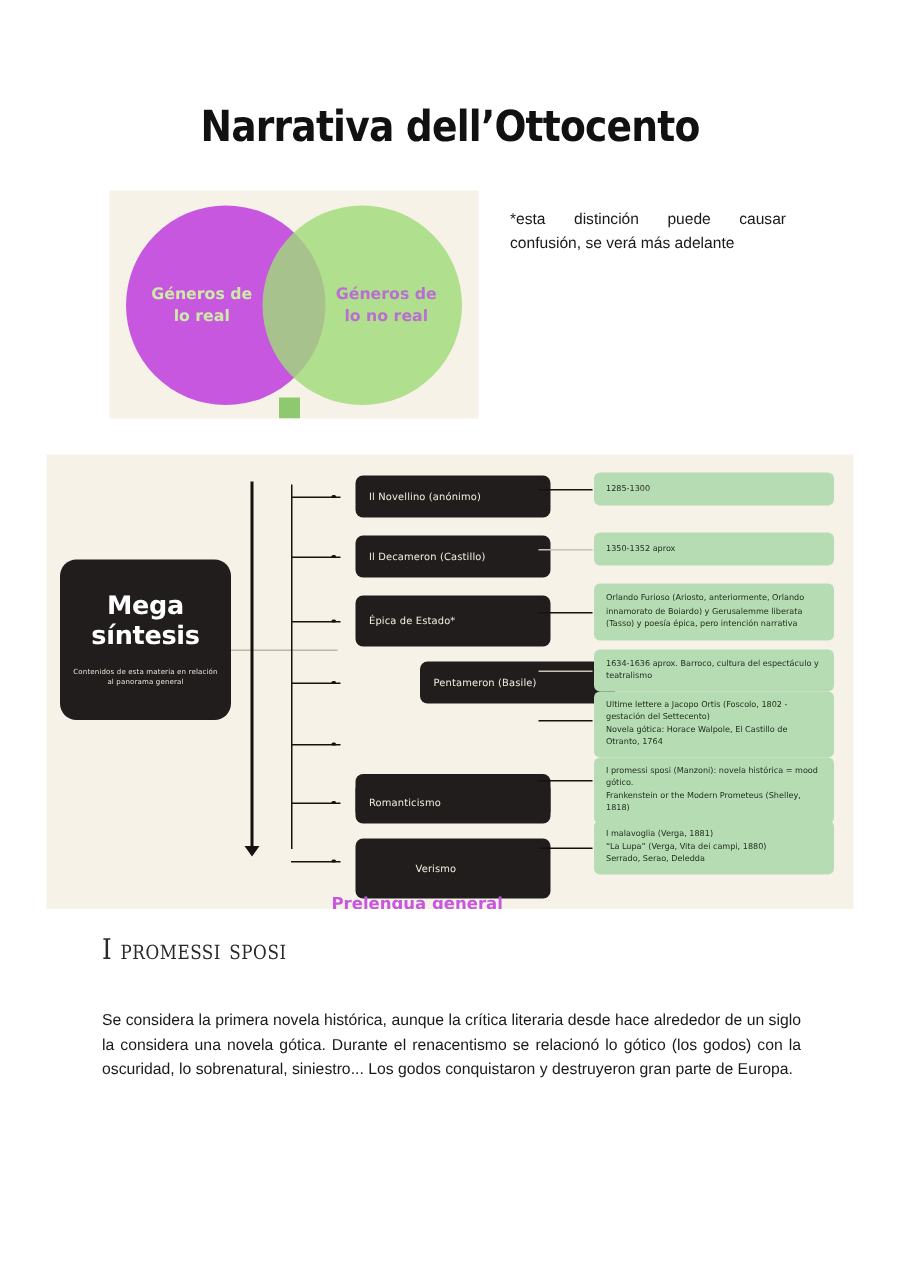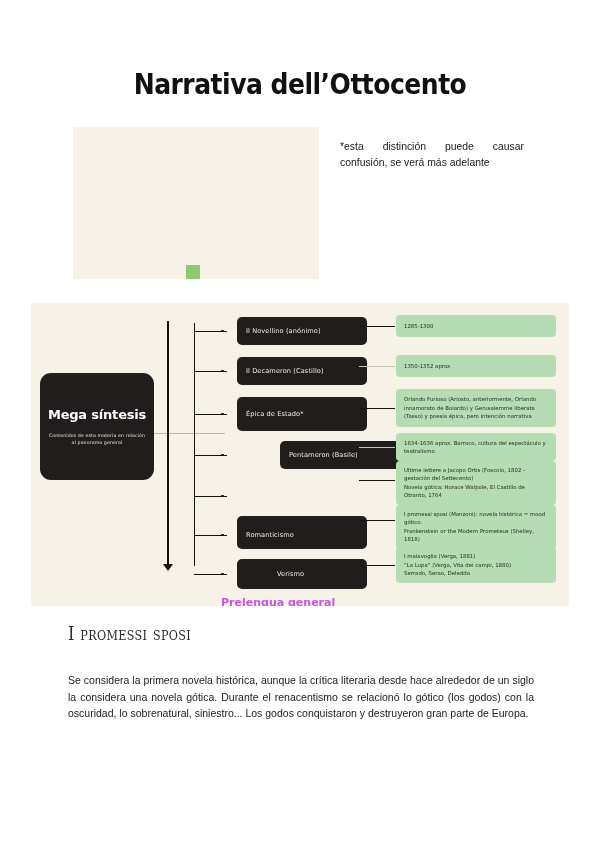--- a/index.html
+++ b/index.html
@@ -128,21 +128,21 @@
     flex-direction: column;
     align-items: center;
     justify-content: center;
     text-align: center;
     padding: 4px 7px;
     box-sizing: border-box;
   }
   .mega-title {
     font-family: "DejaVu Sans", sans-serif;
     font-weight: bold;
-    font-size: 13px;
+    font-size: 17px;
     line-height: 1.18;
     letter-spacing: -0.2px;
   }
   .mega-sub {
     margin-top: 10px;
     font-size: 4.7px;
     line-height: 1.5;
     color: #e8e2d4;
     font-family: "DejaVu Sans", sans-serif;
     letter-spacing: 0.1px;
@@ -287,20 +287,26 @@
   .body-copy p:last-child { margin-bottom: 0; }
 </style>
 </head>
 <body>
 
 <div class="page">
 
   <div class="title">Narrativa dell’Ottocento</div>
 
   <div class="venn-wrap">
+    <div class="venn-circle venn-left">
+      <span class="lbl">Géneros de lo real</span>
+    </div>
+    <div class="venn-circle venn-right">
+      <span class="lbl">Géneros de lo no real</span>
+    </div>
     <div class="venn-nub"></div>
   </div>
 
   <div class="side-text">
     <p>*esta distinción puede causar confusión, se verá más adelante</p>
   </div>
 
   <div class="diagram">
 
     <div class="mega-card">
@@ -363,21 +369,21 @@
         <div class="node" style="top: 218px; height: 28px;">
           <span>Romanticismo</span>
         </div>
         <div class="rail-stub" style="top: 232px;"></div>
         <div class="dot" style="left: 190px; top: 230.7px;"></div>
         <div class="hconn" style="top: 217px;"></div>
         <div class="gbox" style="top: 202px; min-height: 30px;">
           <span style="white-space: pre-line;">I promessi sposi (Manzoni): novela histórica = mood gótico.
 Frankenstein or the Modern Prometeus (Shelley, 1818)</span>
         </div>
-        <div class="node" style="top: 256px; height: 30px; padding-left: 40px;">
+        <div class="node" style="top: 256px; height: 40px; padding-left: 40px;">
           <span>Verismo</span>
         </div>
         <div class="rail-stub" style="top: 271px;"></div>
         <div class="dot" style="left: 190px; top: 269.7px;"></div>
         <div class="hconn" style="top: 262px;"></div>
         <div class="gbox" style="top: 244px; min-height: 36px;">
           <span style="white-space: pre-line;">I malavoglia (Verga, 1881)
 “La Lupa” (Verga, Vita dei campi, 1880)
 Serrado, Serao, Deledda</span>
         </div>

